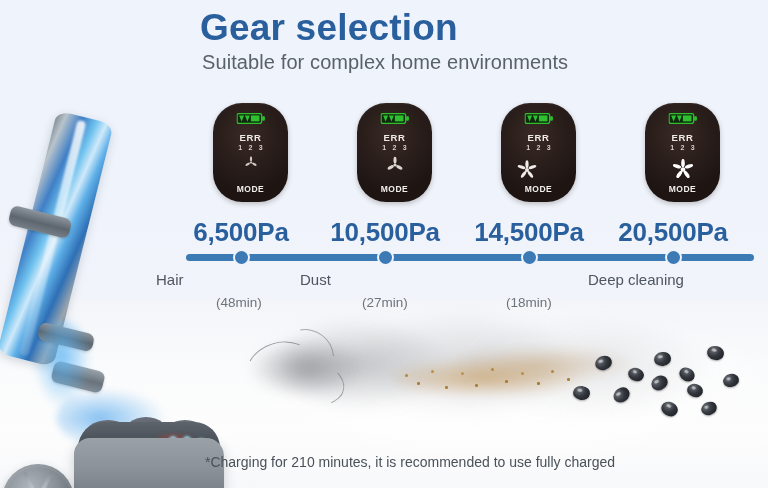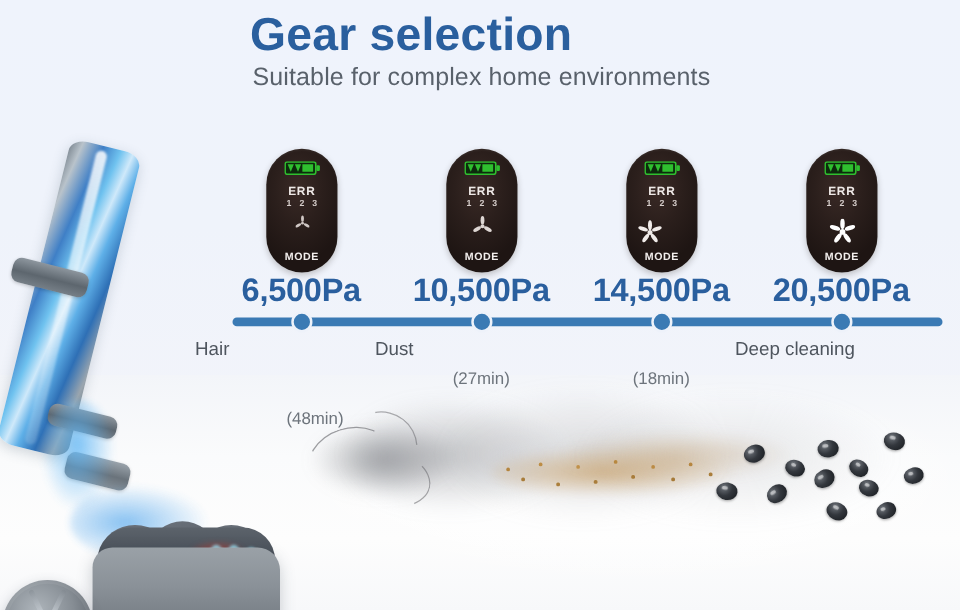--- a/index.html
+++ b/index.html
@@ -20,21 +20,21 @@
     background:radial-gradient(ellipse 420px 120px at 55% 45%,rgba(255,255,255,.95) 0%,rgba(255,255,255,0) 70%);}
 
   
   .title{position:absolute;left:200px;top:9px;font-size:37px;font-weight:700;
     color:#2a5f9e;letter-spacing:.2px;line-height:1;}
   .subtitle{position:absolute;left:202px;top:52px;font-size:20px;color:#59616b;
     letter-spacing:.1px;line-height:1;}
 
   
   .panels{position:absolute;left:0;top:103px;width:768px;height:100px;}
-  .panel{position:absolute;top:16px;width:57px;height:99px;border-radius:29px;
+  .panel{position:absolute;top:0;width:75px;height:99px;border-radius:29px;
     background:radial-gradient(ellipse 70% 60% at 45% 32%,#3a2a26 0%,#2b1f1c 48%,#1e1513 100%);
     box-shadow:0 2px 5px rgba(40,30,28,.25), inset 0 1px 2px rgba(255,255,255,.06);}
   .panel .bat{position:absolute;left:50%;top:10px;transform:translateX(-50%);
     width:29px;height:11px;}
   .panel .err{position:absolute;left:0;right:0;top:30px;text-align:center;
     color:#efeae8;font-size:9.5px;font-weight:700;letter-spacing:.6px;line-height:1;}
   .panel .nums{position:absolute;left:0;right:0;top:41px;text-align:center;
     color:#d8d0cd;font-size:7px;font-weight:700;letter-spacing:2.2px;line-height:1;
     text-indent:2.2px;}
   .panel .fan{position:absolute;left:50%;transform:translateX(-50%);}
@@ -317,23 +317,26 @@
   <div class="pa" style="left:454px;">14,500Pa</div>
   <div class="pa" style="left:598px;">20,500Pa</div>
 
   <div class="slider"></div>
   <div class="dot" style="left:233px;"></div>
   <div class="dot" style="left:377px;"></div>
   <div class="dot" style="left:521px;"></div>
   <div class="dot" style="left:665px;"></div>
 
   <div class="lab" style="left:156px;">Hair</div>
-  <div class="sub" style="left:167px;margin-top:32px;">(48min)</div>
+  <div class="sub" style="left:154px;">(48min)</div>
 
   <div class="lab" style="left:300px;">Dust</div>
   <div class="sub" style="left:300px;">(27min)</div>
 
   <div class="sub" style="left:444px;">(18min)</div>
 
   <div class="lab" style="left:588px;">Deep cleaning</div>
 
+  <div class="note">
+    <span>*Charging for 210 minutes, it is recommended to use fully charged</span>
+  </div>
 
 </div>
 
 </body></html>

